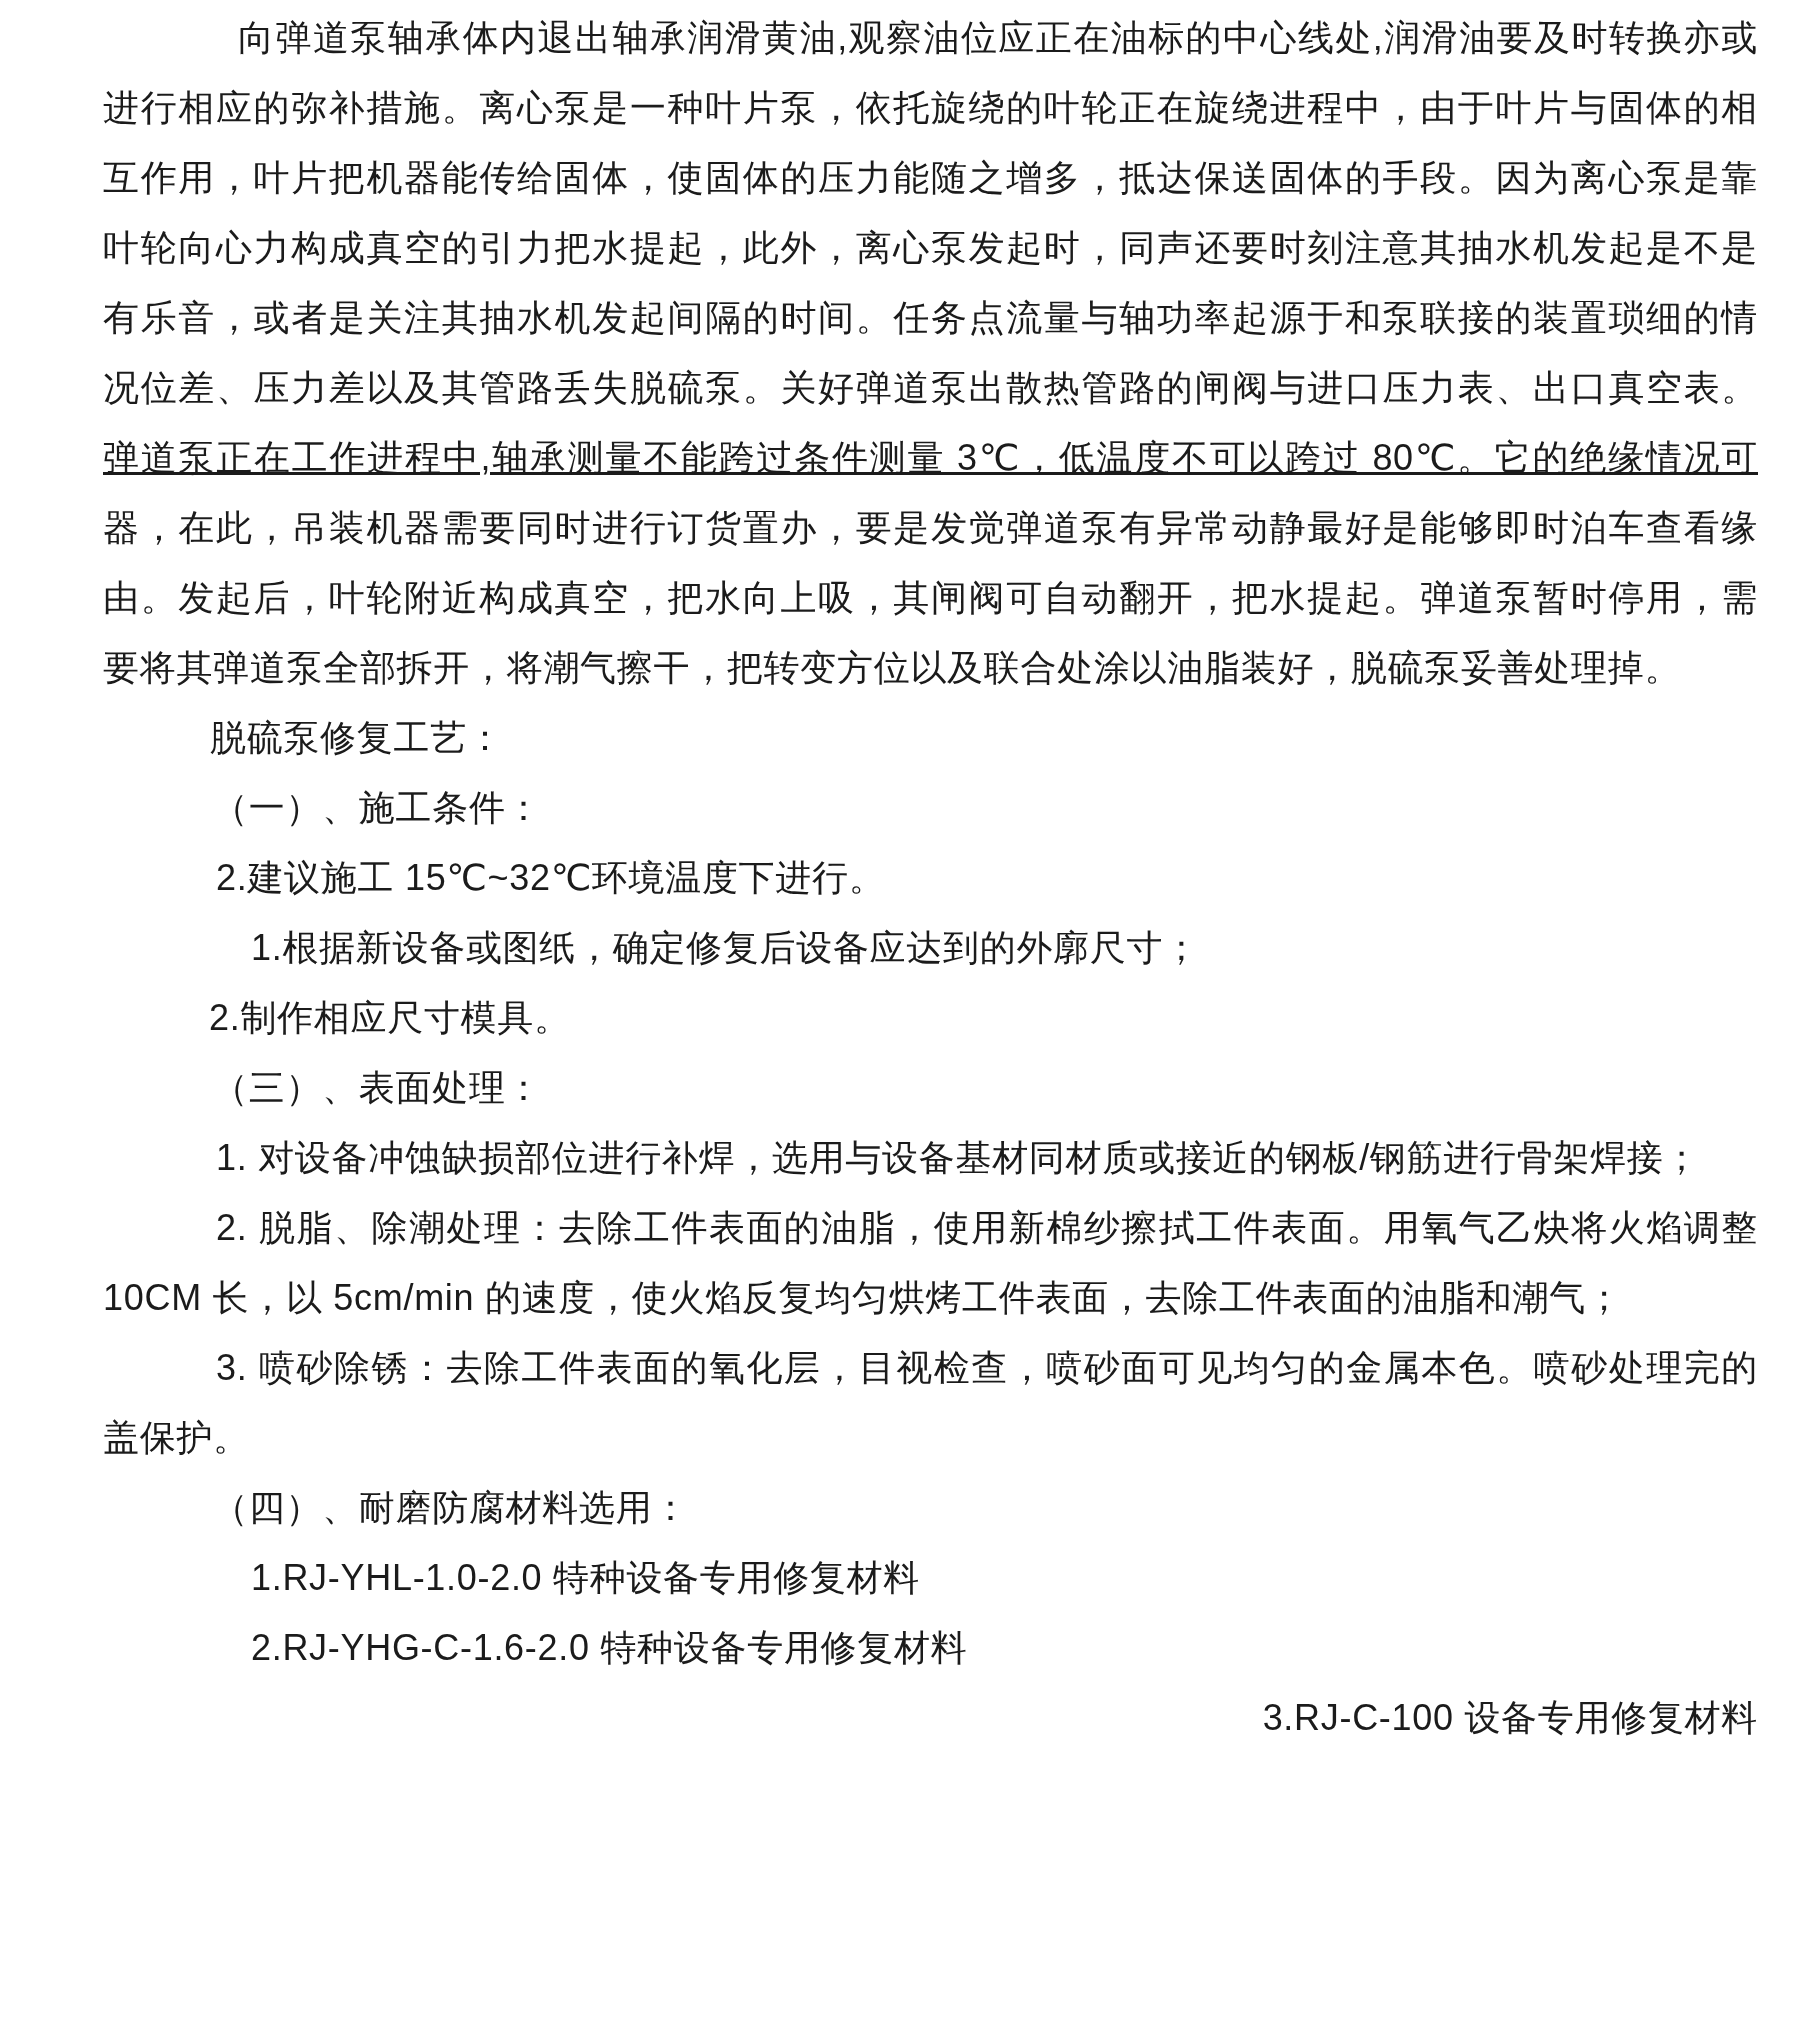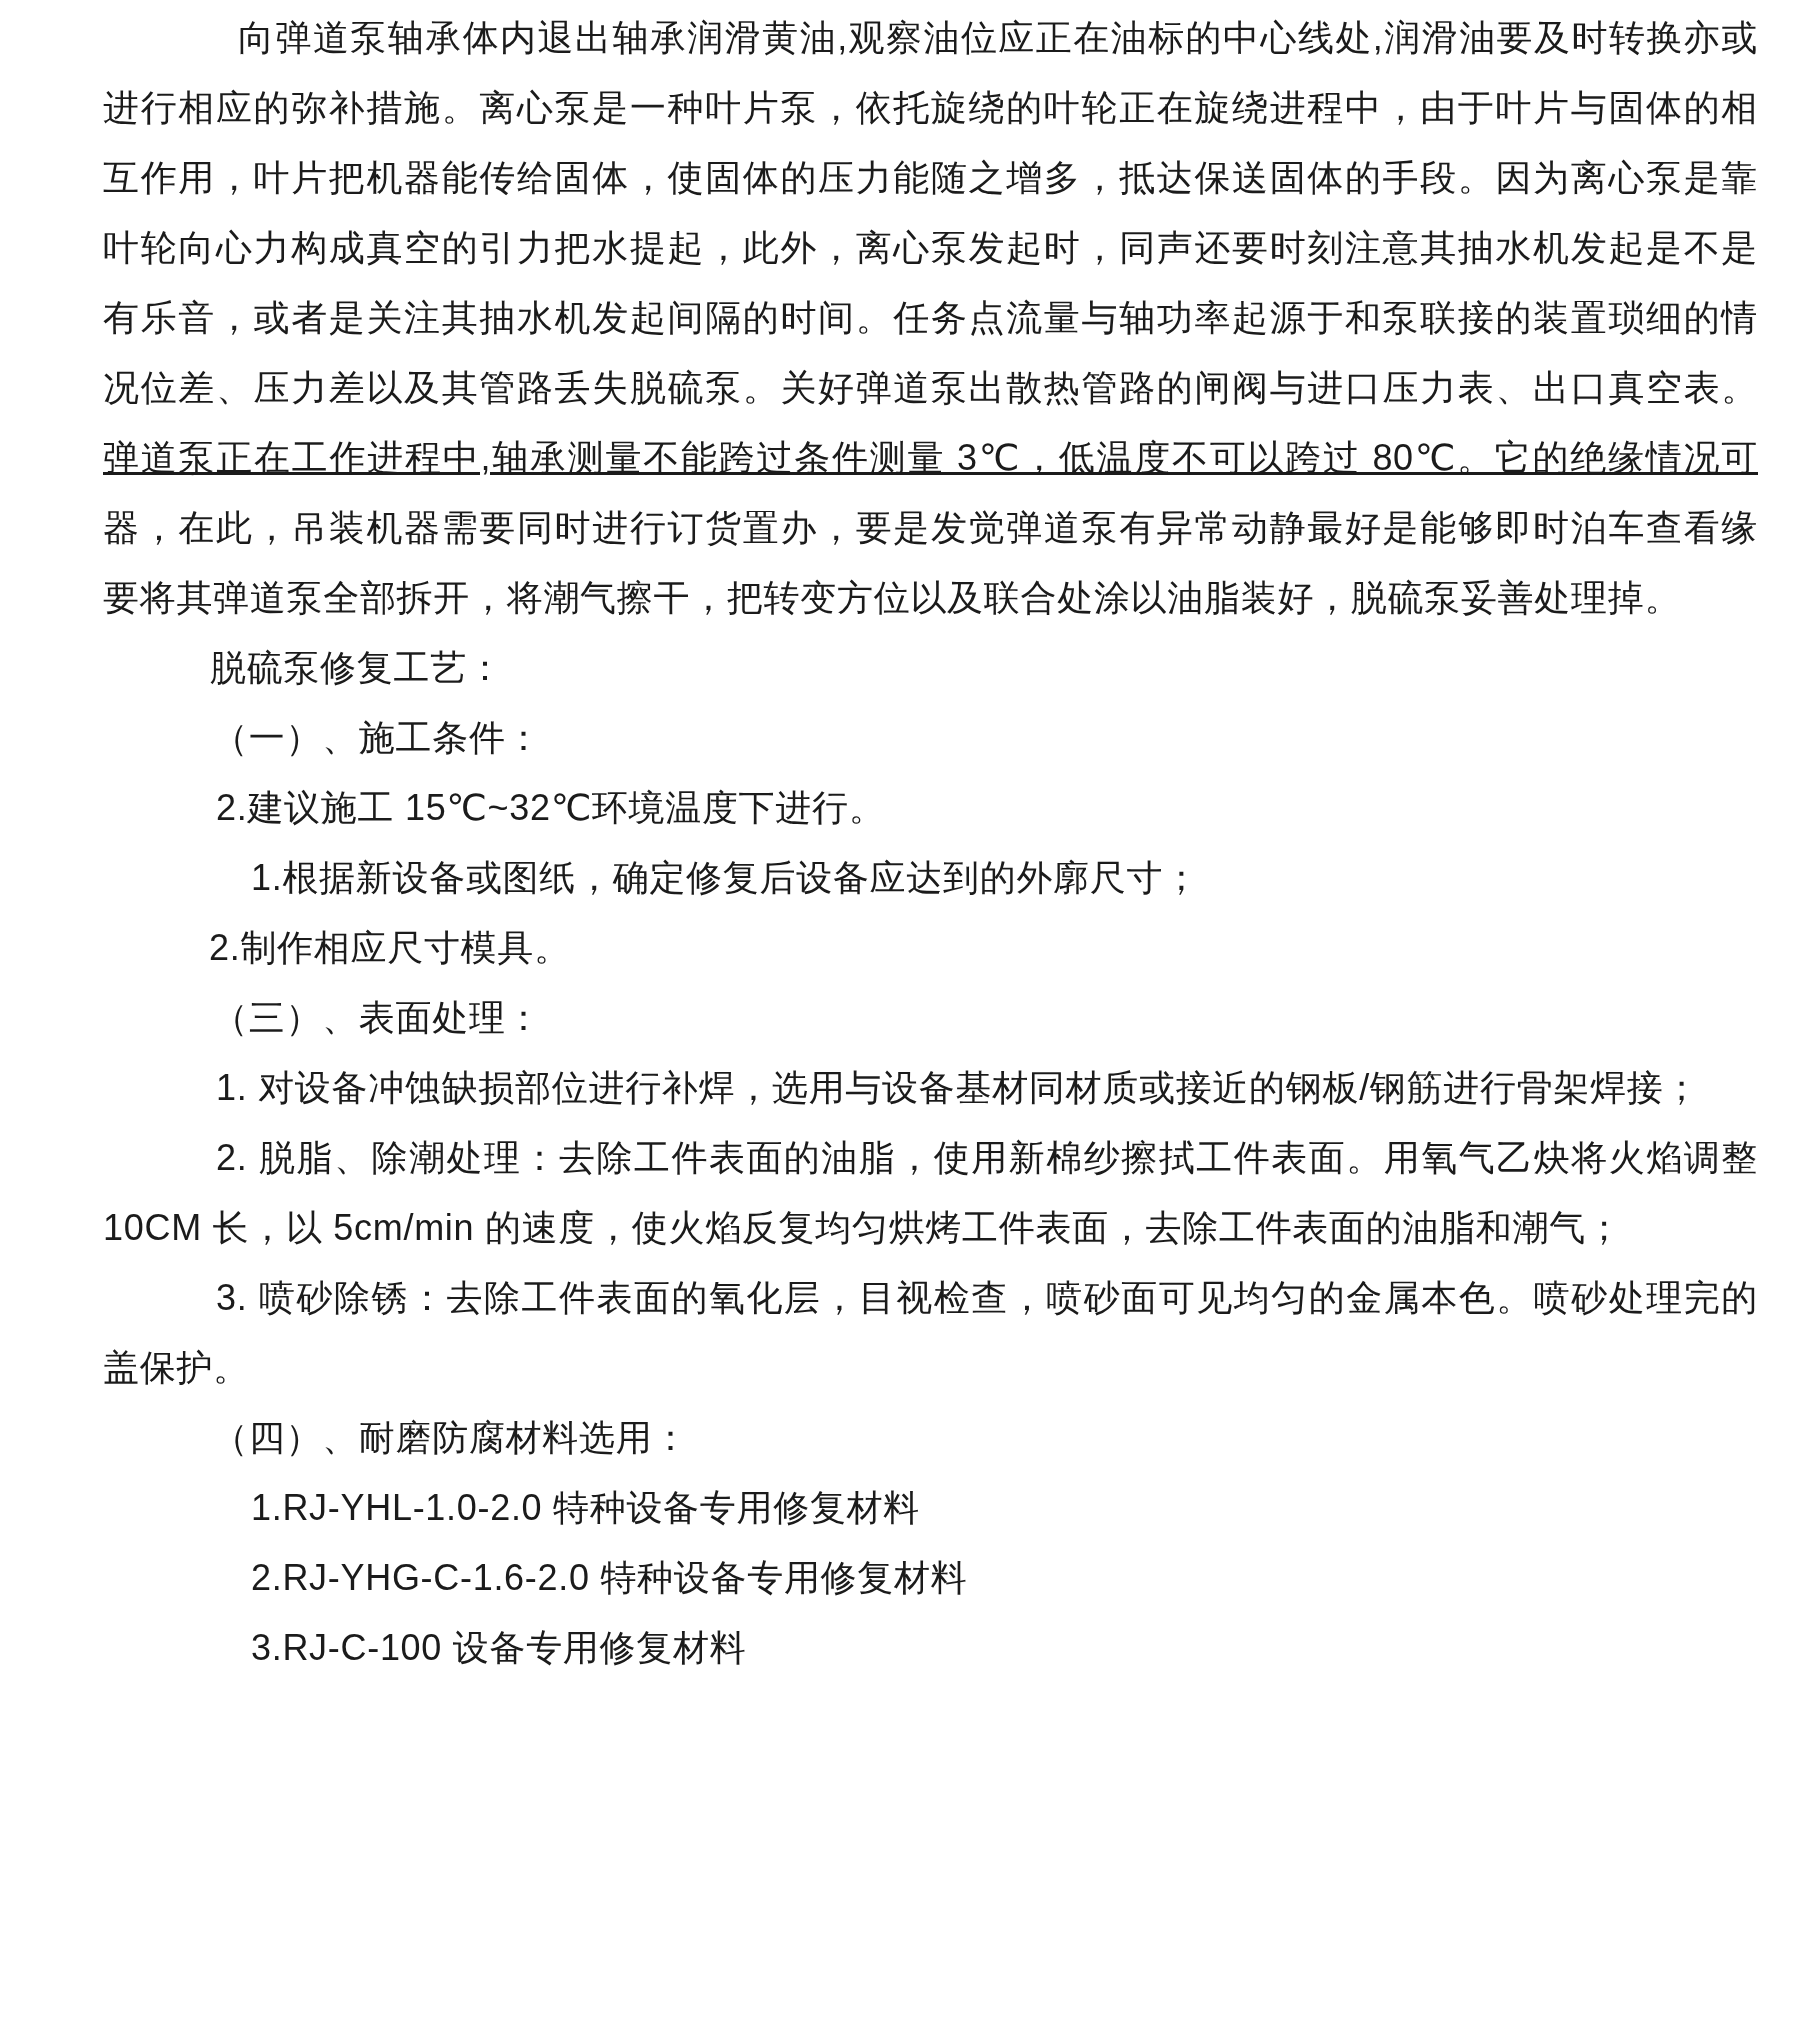--- a/index.html
+++ b/index.html
@@ -38,31 +38,32 @@
 <div class="page">
   <div id="doc-body">
       <div class="doc-line justify" style="padding-left: 135px;">向弹道泵轴承体内退出轴承润滑黄油,观察油位应正在油标的中心线处,润滑油要及时转换亦或是</div>
       <div class="doc-line justify" style="padding-left: 0px;">进行相应的弥补措施。离心泵是一种叶片泵，依托旋绕的叶轮正在旋绕进程中，由于叶片与固体的相</div>
       <div class="doc-line justify" style="padding-left: 0px;">互作用，叶片把机器能传给固体，使固体的压力能随之增多，抵达保送固体的手段。因为离心泵是靠</div>
       <div class="doc-line justify" style="padding-left: 0px;">叶轮向心力构成真空的引力把水提起，此外，离心泵发起时，同声还要时刻注意其抽水机发起是不是</div>
       <div class="doc-line justify" style="padding-left: 0px;">有乐音，或者是关注其抽水机发起间隔的时间。任务点流量与轴功率起源于和泵联接的装置琐细的情</div>
       <div class="doc-line justify" style="padding-left: 0px;">况位差、压力差以及其管路丢失脱硫泵。关好弹道泵出散热管路的闸阀与进口压力表、出口真空表。</div>
       <div class="doc-line justify" style="padding-left: 0px; text-decoration: underline;">弹道泵正在工作进程中,轴承测量不能跨过条件测量 3℃，低温度不可以跨过 80℃。它的绝缘情况可</div>
       <div class="doc-line justify" style="padding-left: 0px;">器，在此，吊装机器需要同时进行订货置办，要是发觉弹道泵有异常动静最好是能够即时泊车查看缘</div>
+      <div class="doc-line justify" style="padding-left: 0px;">由。发起后，叶轮附近构成真空，把水向上吸，其闸阀可自动翻开，把水提起。弹道泵暂时停用，需</div>
       <div class="doc-line" style="padding-left: 0px;">要将其弹道泵全部拆开，将潮气擦干，把转变方位以及联合处涂以油脂装好，脱硫泵妥善处理掉。</div>
       <div class="doc-line" style="padding-left: 107px;">脱硫泵修复工艺：</div>
       <div class="doc-line" style="padding-left: 109px;">（一）、施工条件：</div>
       <div class="doc-line" style="padding-left: 113px;">2.建议施工 15℃~32℃环境温度下进行。</div>
       <div class="doc-line" style="padding-left: 148px;">1.根据新设备或图纸，确定修复后设备应达到的外廓尺寸；</div>
       <div class="doc-line" style="padding-left: 106px;">2.制作相应尺寸模具。</div>
       <div class="doc-line" style="padding-left: 109px;">（三）、表面处理：</div>
       <div class="doc-line" style="padding-left: 113px;">1. 对设备冲蚀缺损部位进行补焊，选用与设备基材同材质或接近的钢板/钢筋进行骨架焊接；</div>
       <div class="doc-line justify" style="padding-left: 113px;">2. 脱脂、除潮处理：去除工件表面的油脂，使用新棉纱擦拭工件表面。用氧气乙炔将火焰调整到</div>
       <div class="doc-line" style="padding-left: 0px;">10CM 长，以 5cm/min 的速度，使火焰反复均匀烘烤工件表面，去除工件表面的油脂和潮气；</div>
       <div class="doc-line justify" style="padding-left: 113px;">3. 喷砂除锈：去除工件表面的氧化层，目视检查，喷砂面可见均匀的金属本色。喷砂处理完的工</div>
       <div class="doc-line" style="padding-left: 0px;">盖保护。</div>
       <div class="doc-line" style="padding-left: 109px;">（四）、耐磨防腐材料选用：</div>
       <div class="doc-line" style="padding-left: 148px;">1.RJ-YHL-1.0-2.0 特种设备专用修复材料</div>
       <div class="doc-line" style="padding-left: 148px;">2.RJ-YHG-C-1.6-2.0 特种设备专用修复材料</div>
-      <div class="doc-line" style="padding-left: 148px;">3.RJ-C-100 设备专用修复材料</div>
+      <div class="doc-line" style="padding-left: 148px; text-align: right;">3.RJ-C-100 设备专用修复材料</div>
     </div>
 </div>
 
 
 </body></html>

